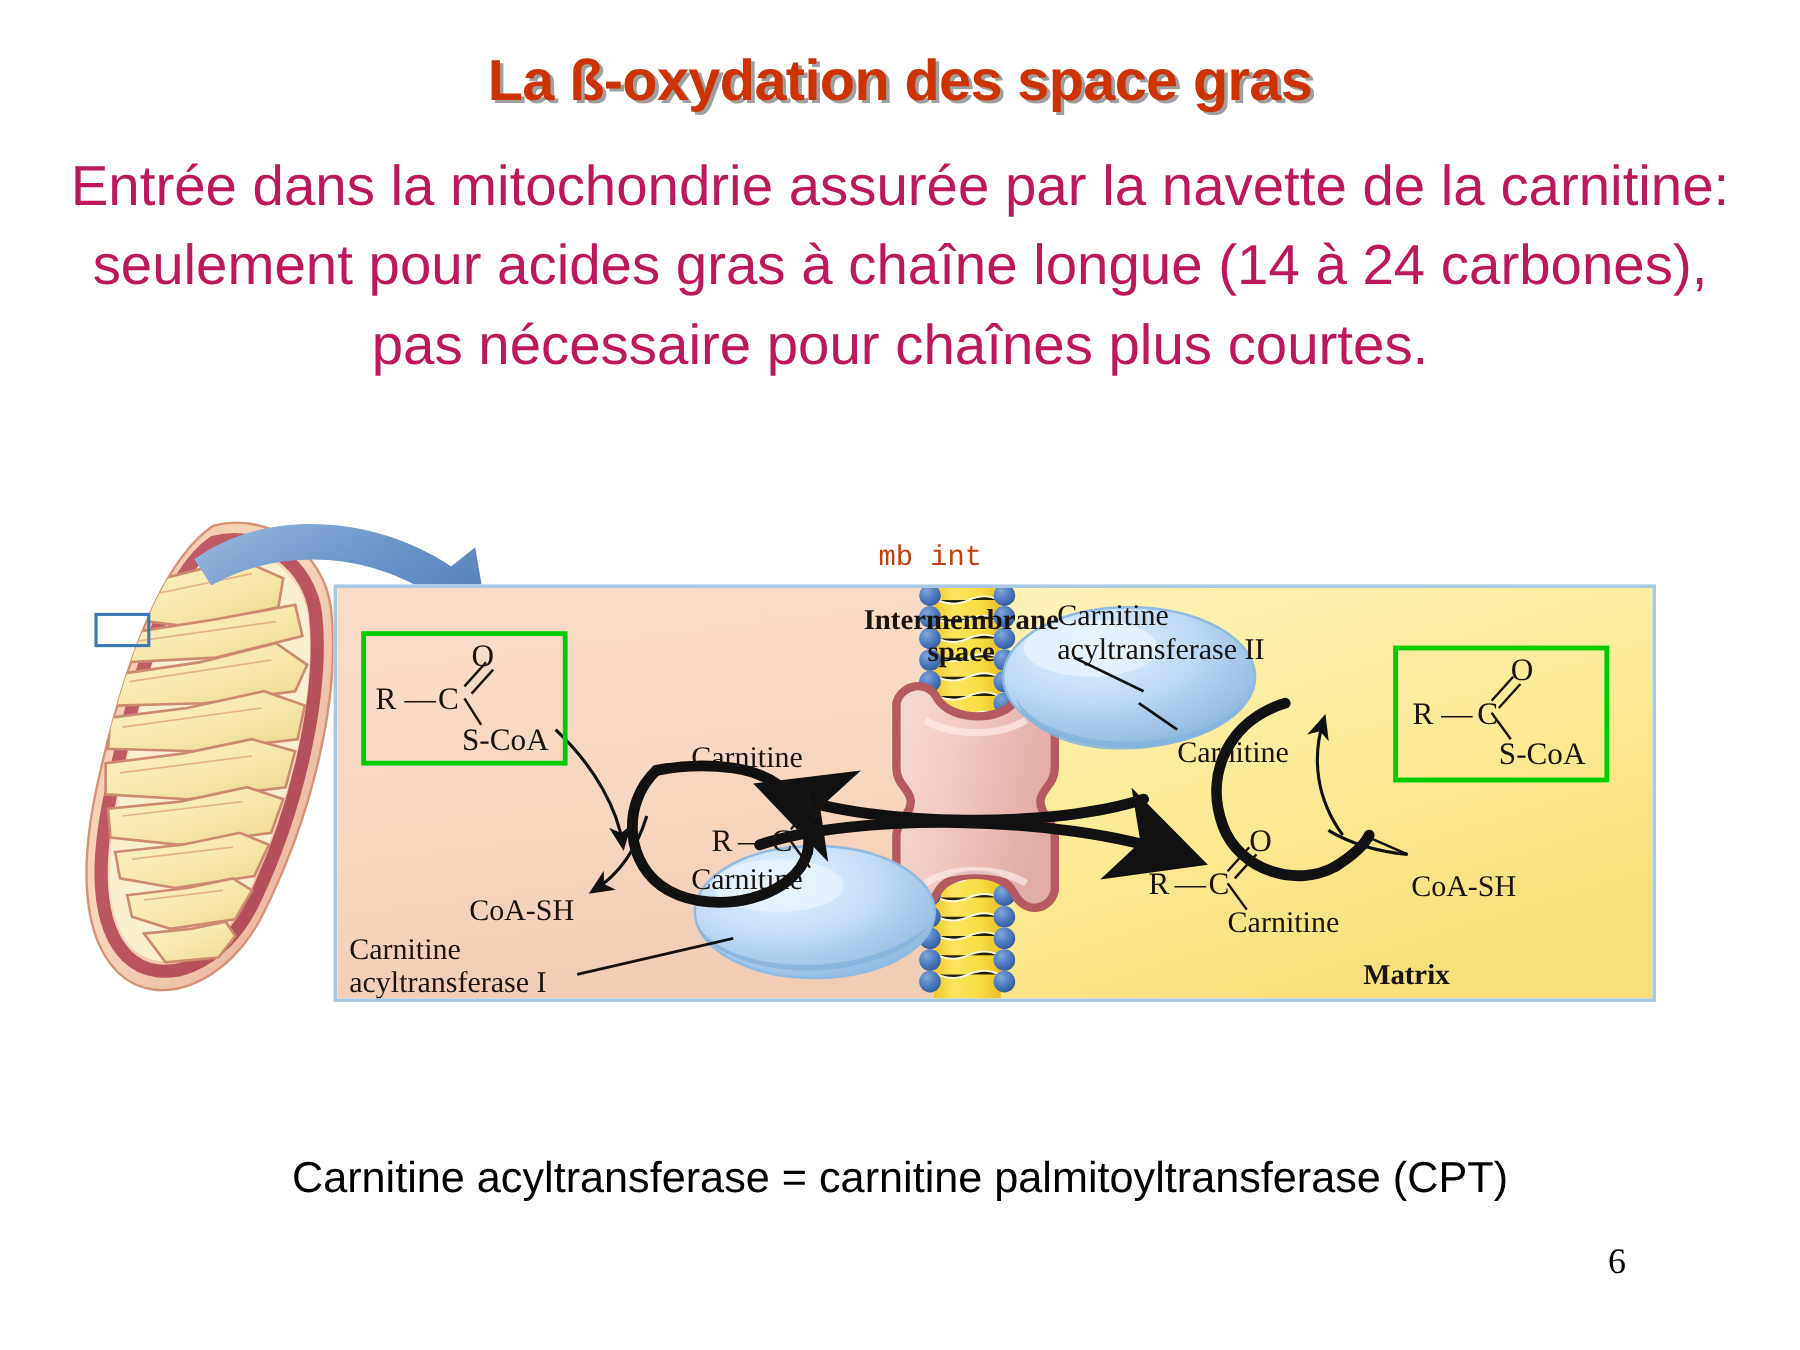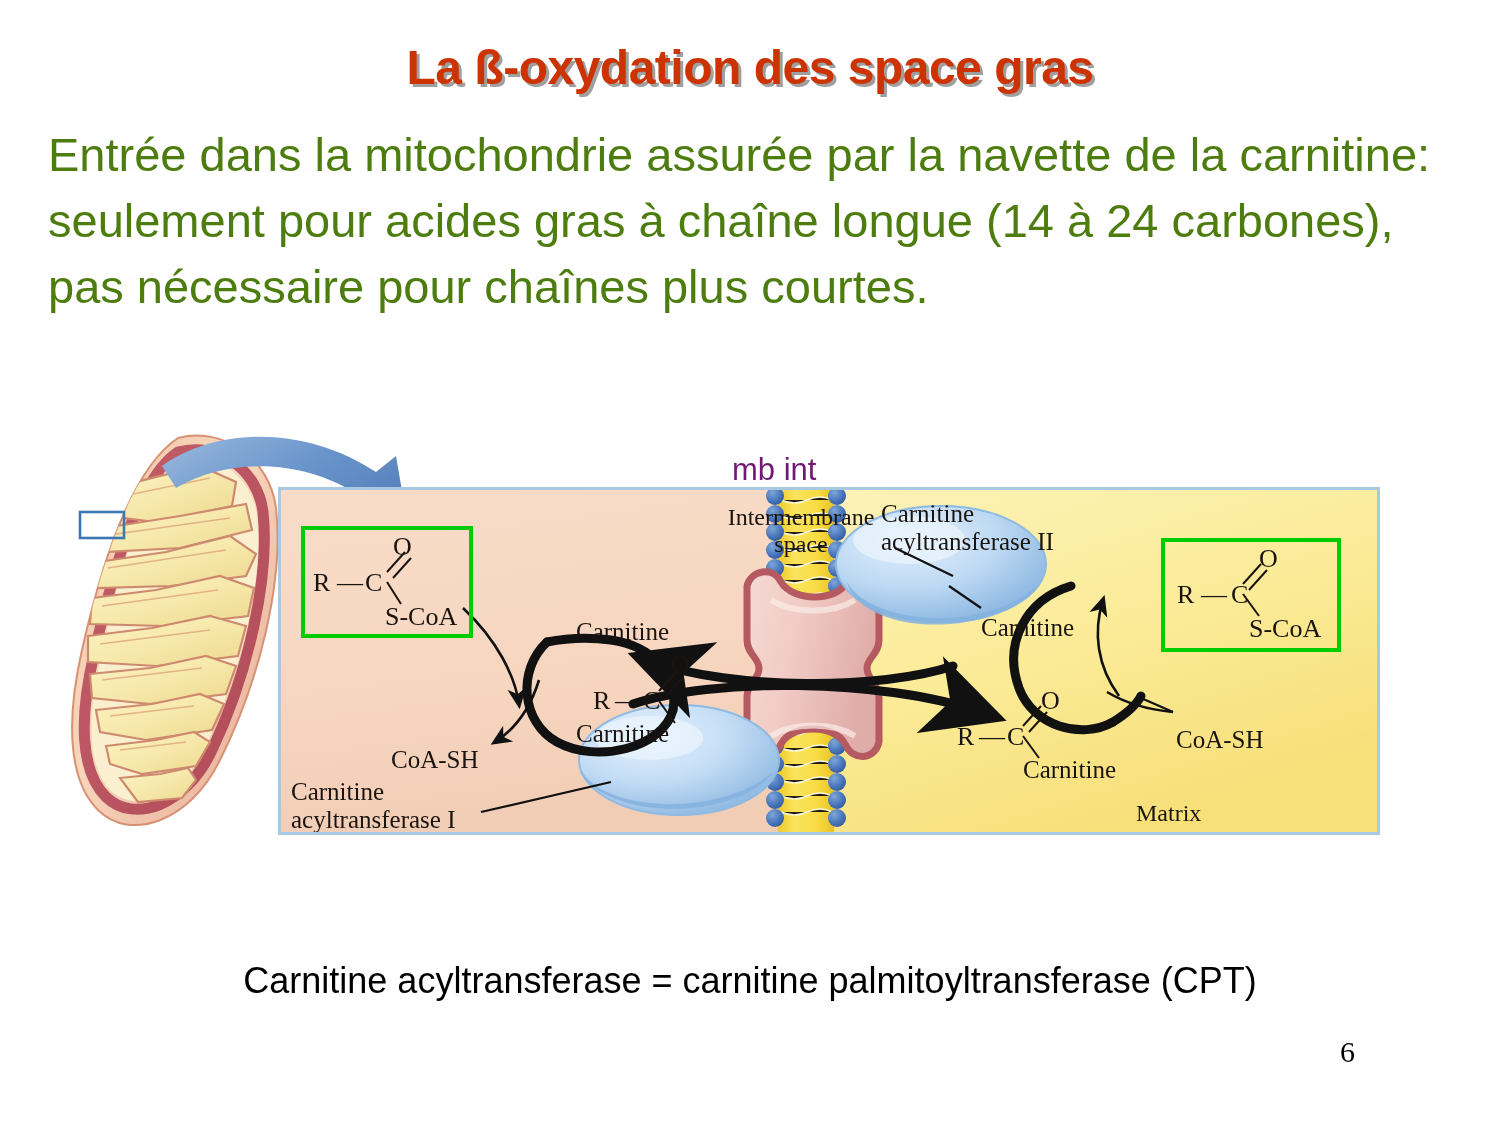--- a/index.html
+++ b/index.html
@@ -30,24 +30,25 @@
     text-shadow: 3px 3px 0 rgba(80,80,80,0.55);
     white-space: nowrap;
   }
 
   
   #slide-body {
     position: absolute;
     top: 122px;
     left: 48px;
     width: 1404px;
+    text-align: center;
     font-family: "Liberation Sans", sans-serif;
     font-size: 47px;
     line-height: 66px;
-    color: #4d7c0f;
+    color: #be185d;
   }
 
   
   #figure {
     position: absolute;
     left: 60px;
     top: 430px;
     width: 1320px;
     height: 480px;
   }
@@ -69,23 +70,23 @@
     width: 330px;
     height: 130px;
     pointer-events: none;
   }
 
   
   #mb-int-label {
     position: absolute;
     left: 672px;
     top: 22px;
-    font-family: Liberation Sans, sans-serif;
-    font-size: 31px;
-    color: #701a75;
+    font-family: Liberation Mono, monospace;
+    font-size: 24px;
+    color: #c2410c;
     white-space: nowrap;
   }
 
   
   #diagram-panel {
     position: absolute;
     left: 218px;
     top: 57px;
     width: 1102px;
     height: 348px;
@@ -101,21 +102,21 @@
   }
 
   
   .dlabel {
     position: absolute;
     font-family: "Liberation Serif", serif;
     color: #1a1410;
     white-space: pre;
     line-height: 1.12;
   }
-  .dlabel.bold { font-weight: normal; }
+  .dlabel.bold { font-weight: bold; }
   .dlabel.ctr  { text-align: center; }
 
   
   .chem {
     position: absolute;
     font-family: "Liberation Serif", serif;
     color: #1a1410;
     white-space: nowrap;
   }
   .greenbox {

